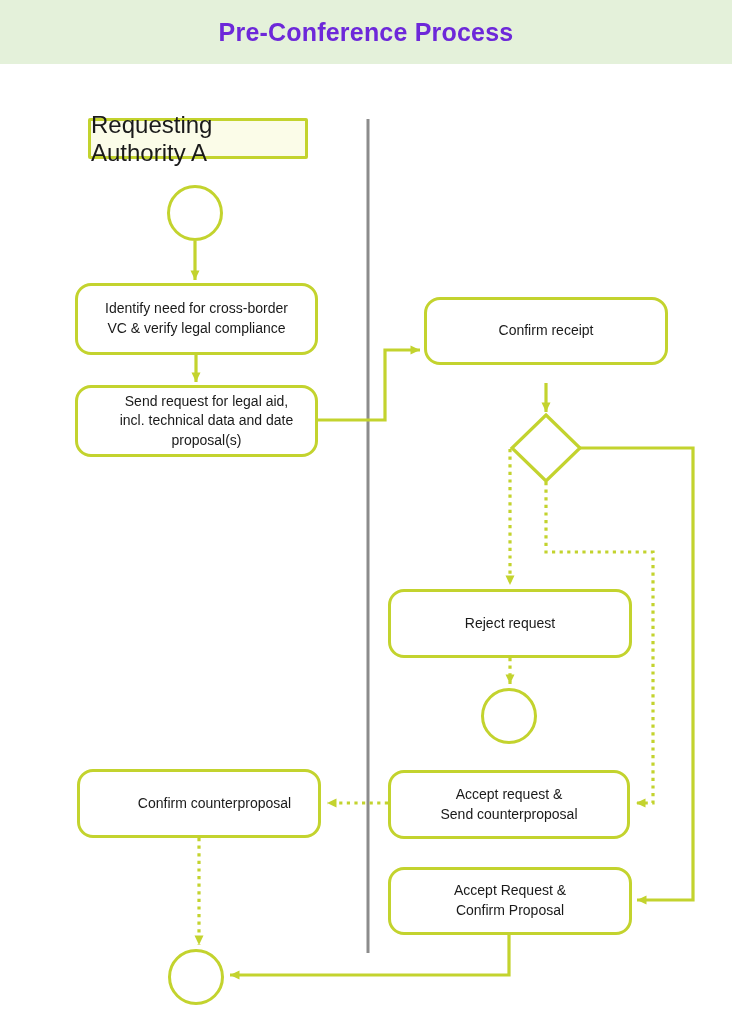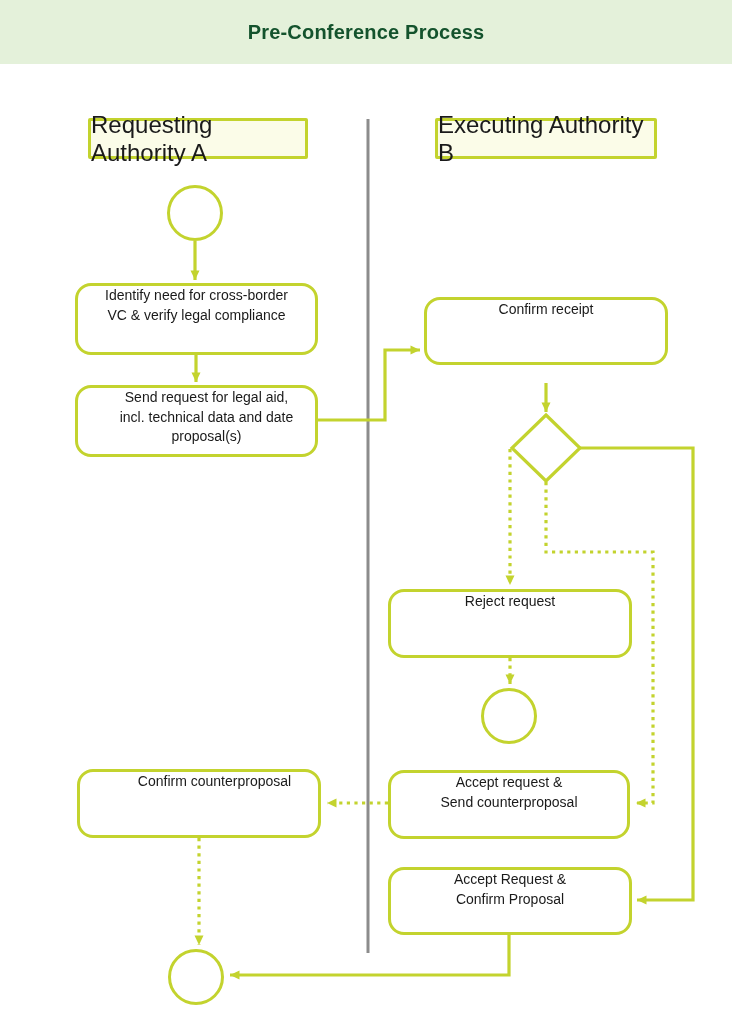--- a/index.html
+++ b/index.html
@@ -13,34 +13,34 @@
   html,body{width:732px;height:1033px;background:#ffffff;overflow:hidden;
     font-family:"Liberation Sans", sans-serif;}
   .stage{position:relative;width:732px;height:1033px;background:#fff;}
 
   .header-band{
     position:absolute;left:0;top:0;width:732px;height:64px;
     background:var(--header-bg);
     display:flex;align-items:center;justify-content:center;z-index:0;
   }
   .page-title{
-    font-size:20px;font-weight:bold;color:#14532d;letter-spacing:.2px;
+    font-size:25px;font-weight:bold;color:#6d28d9;letter-spacing:.2px;
   }
 
   svg.wires{position:absolute;left:0;top:0;z-index:1;}
   .edge{fill:none;stroke:var(--accent);stroke-width:3.2px;}
   .edge.dotted{stroke-dasharray:3.2 4.4;}
   .divider{stroke:var(--divider);stroke-width:3px;fill:none;}
   .gateway-shape{fill:#ffffff;stroke:var(--accent);stroke-width:3.2px;}
   marker path{fill:var(--accent);}
 
   .node{
     position:absolute;z-index:2;background:#ffffff;
     border:3px solid var(--accent);border-radius:16px;
-    display:flex;justify-content:center;
+    display:flex;align-items:center;justify-content:center;
     text-align:center;color:var(--text);font-size:14px;line-height:1.4;
   }
   .node .node-label{white-space:pre-line;padding:0 6px;}
   .lane-header{
     position:absolute;z-index:2;background:var(--lane-fill);
     border:3px solid var(--accent);border-radius:2px;
     display:flex;align-items:center;justify-content:center;
     color:var(--text);font-size:24px;
   }
   .event-circle{
@@ -92,23 +92,20 @@
     <path class="edge dotted" d="M546,482 V552 H653 V803 H636" marker-end="url(#arrow)"></path>
     <path class="edge dotted" d="M388,803 H327" marker-end="url(#arrow)"></path>
     <path class="edge dotted" d="M199,838 V945" marker-end="url(#arrow)"></path>
 
     <polygon class="gateway-shape" points="546,415 580,448 546,481 512,448"></polygon>
   </svg>
 
   <div class="lane-header lane-a">
     <span>Requesting Authority A</span>
   </div>
-  <div class="lane-header lane-b">
-    <span>Executing Authority B</span>
-  </div>
 
   <div class="event-circle n-start-a"></div>
 
   <div class="node n-identify">
     <span class="node-label">Identify need for cross-border
 VC &amp; verify legal compliance</span>
   </div>
 
   <div class="node n-send">
     <span class="node-label">Send request for legal aid,

